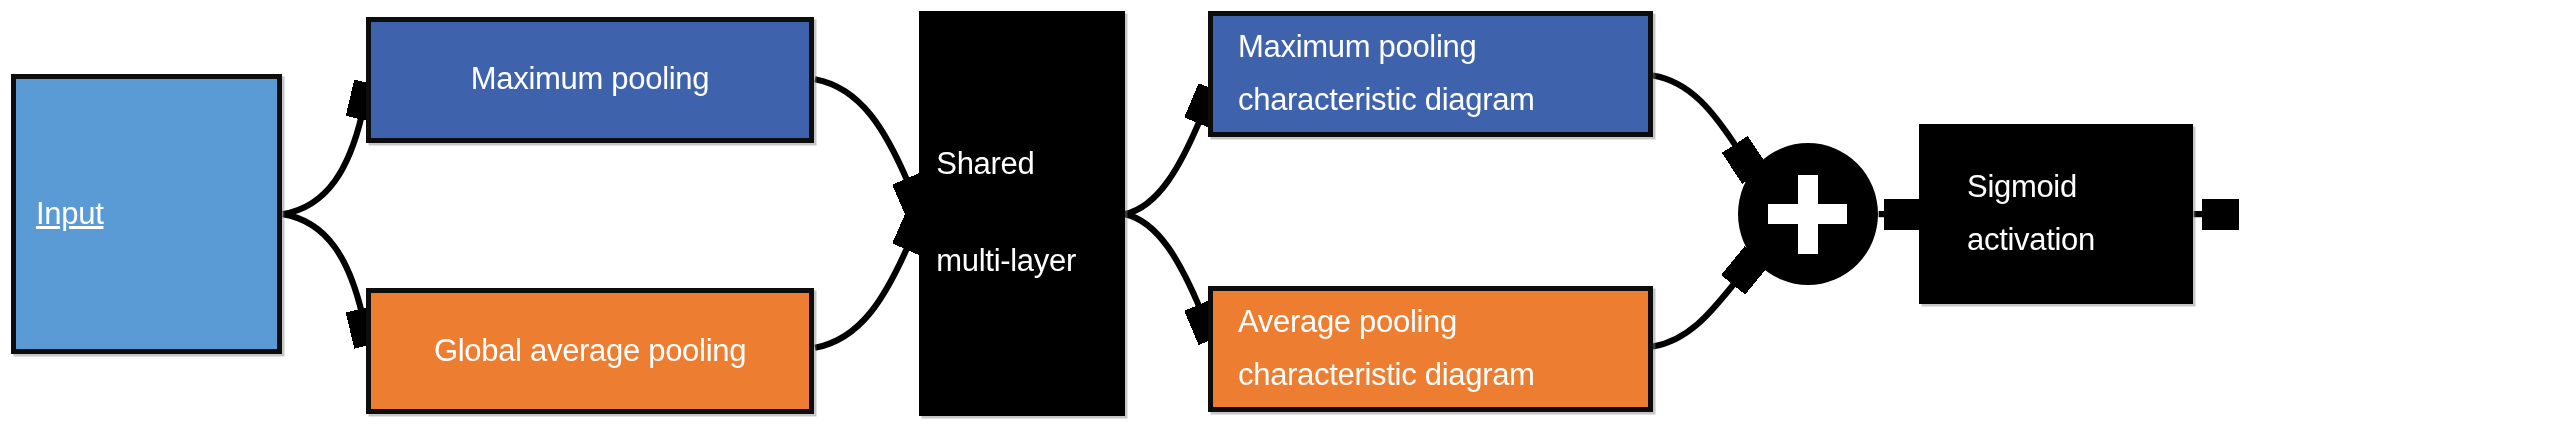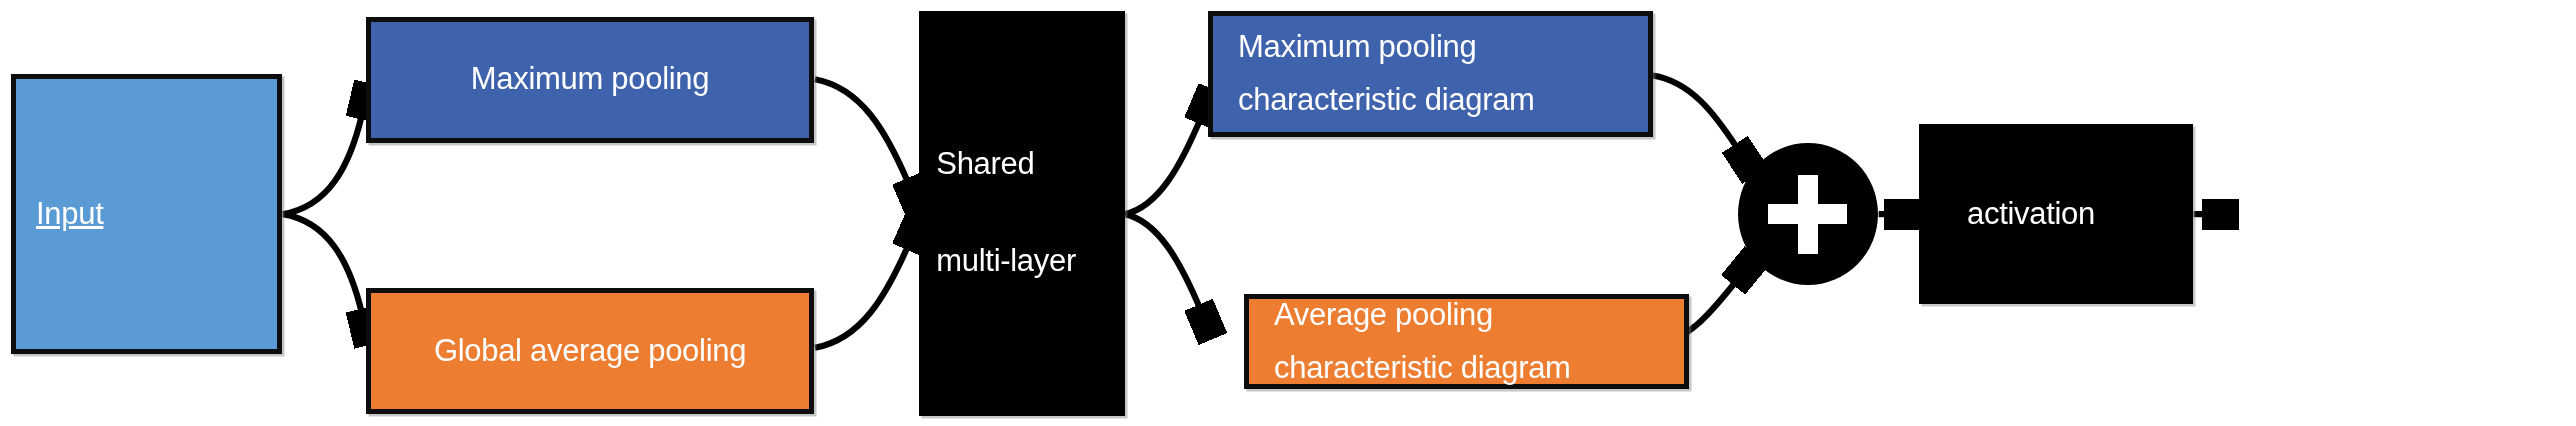--- a/index.html
+++ b/index.html
@@ -28,21 +28,21 @@
   .node .line { white-space: nowrap; }
   .bordered { border: 5.6px solid #0d0d0d; }
   .align-left   { align-items: flex-start; }
   .align-center { align-items: center; }
 
   #node-input            { left: 11px;   top: 74px; width: 271px; height: 280px; padding-left: 20px; text-decoration: underline; }
   #node-max-pool         { left: 366px;  top: 16.7px;  width: 448px; height: 126px; }
   #node-global-avg-pool  { left: 366px;  top: 288px; width: 448px; height: 126px; }
   #node-shared-mlp       { left: 919px; top: 10.5px;  width: 206px; height: 405px; padding-left: 17.3px; gap: 44px; }
   #node-max-pool-diagram { left: 1208px; top: 11px;  width: 445px; height: 126px; padding-left: 25px; }
-  #node-avg-pool-diagram { left: 1244px; top: 286px; width: 445px; height: 95px; padding-left: 25px; margin-top: 8px; }
+  #node-avg-pool-diagram { left: 1208px; top: 286px; width: 445px; height: 126px; padding-left: 25px; }
   #node-sigmoid          { left: 1919px; top: 124px; width: 274px; height: 180px; padding-left: 48px; }
   #node-output           { left: 2240px; top: 51px;  width: 322px; height: 324px; padding-left: 17.3px; }
 
   #node-sum {
     position: absolute;
     left: 1738px; top: 143px;
     width: 140px; height: 142px;
     background: #000000;
     border-radius: 50%;
     box-shadow: none;
@@ -102,18 +102,19 @@
     <div class="line">Average pooling</div>
     <div class="line">characteristic diagram</div>
   </div>
 
   <div id="node-sum" aria-label="element-wise sum">
     <span class="plus-h"></span>
     <span class="plus-v"></span>
   </div>
 
   <div id="node-sigmoid" class="node align-left" style="background: rgb(0, 0, 0);">
+    <div class="line">Sigmoid</div>
     <div class="line">activation</div>
   </div>
 
 
 </div>
 
 
 </body></html>

